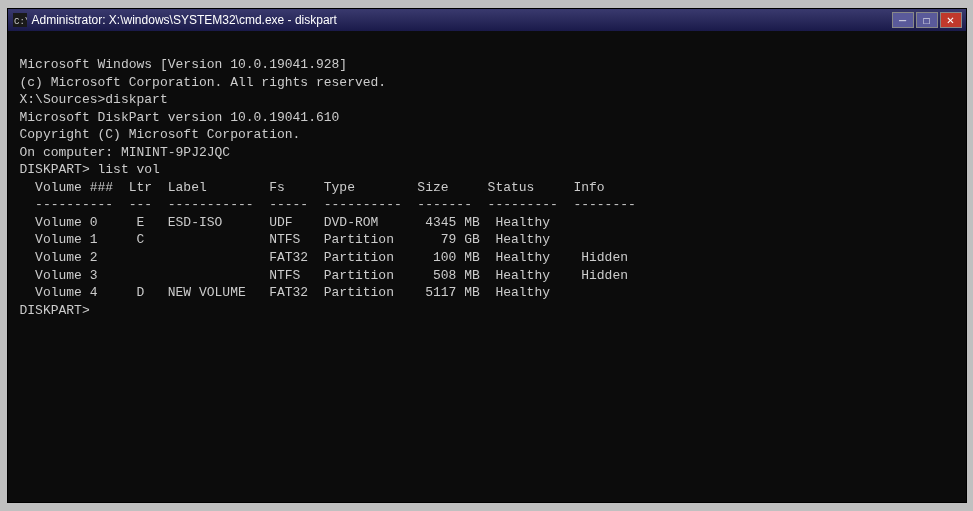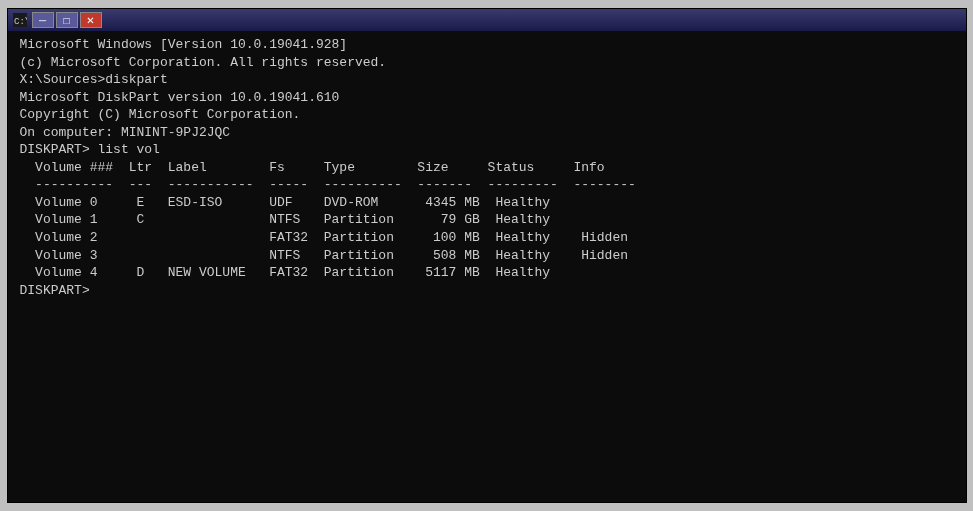--- a/index.html
+++ b/index.html
@@ -64,21 +64,21 @@
       font-size: 10px;
       font-family: Arial, sans-serif;
     }
     .tb-btn.close {
       background: #c0392b;
     }
     .console {
       background: #0c0c0c;
       color: #cccccc;
       flex: 1;
-      padding: 5px 12px;
+      padding: 25px 12px;
       font-family: 'Courier New', Courier, monospace;
       font-size: 13px;
       line-height: 1.35;
       overflow: hidden;
       white-space: pre;
     }
     .line {
       display: block;
     }
   </style>
@@ -86,20 +86,21 @@
 <body>
 
 <div class="window">
   <div class="title-bar">
     <div class="title-bar-icon">
       <svg viewBox="0 0 14 14" fill="none">
         <rect width="14" height="14" fill="#1a1a1a"></rect>
         <text x="1" y="11" font-size="9" fill="#cccccc" font-family="Courier New">C:\</text>
       </svg>
     </div>
+    <span class="title-bar-text">Administrator: X:\windows\SYSTEM32\cmd.exe - diskpart</span>
     <div class="title-bar-buttons">
       <div class="tb-btn">─</div>
       <div class="tb-btn">□</div>
       <div class="tb-btn close">✕</div>
     </div>
   </div>
   <div class="console" id="console-area"><span class="line">Microsoft Windows [Version 10.0.19041.928]</span><span class="line">(c) Microsoft Corporation. All rights reserved.</span><span class="line"></span><span class="line">X:\Sources&gt;diskpart</span><span class="line"></span><span class="line">Microsoft DiskPart version 10.0.19041.610</span><span class="line"></span><span class="line">Copyright (C) Microsoft Corporation.</span><span class="line">On computer: MININT-9PJ2JQC</span><span class="line"></span><span class="line">DISKPART&gt; list vol</span><span class="line"></span><span class="line">  Volume ###  Ltr  Label        Fs     Type        Size     Status     Info</span><span class="line">  ----------  ---  -----------  -----  ----------  -------  ---------  --------</span><span class="line">  Volume 0     E   ESD-ISO      UDF    DVD-ROM      4345 MB  Healthy</span><span class="line">  Volume 1     C                NTFS   Partition      79 GB  Healthy</span><span class="line">  Volume 2                      FAT32  Partition     100 MB  Healthy    Hidden</span><span class="line">  Volume 3                      NTFS   Partition     508 MB  Healthy    Hidden</span><span class="line">  Volume 4     D   NEW VOLUME   FAT32  Partition    5117 MB  Healthy</span><span class="line"></span><span class="line">DISKPART&gt; </span><span class="line"></span><span class="line"></span><span class="line"></span><span class="line"></span><span class="line"></span><span class="line"></span><span class="line"></span></div>
 </div>
 
 </body></html>

